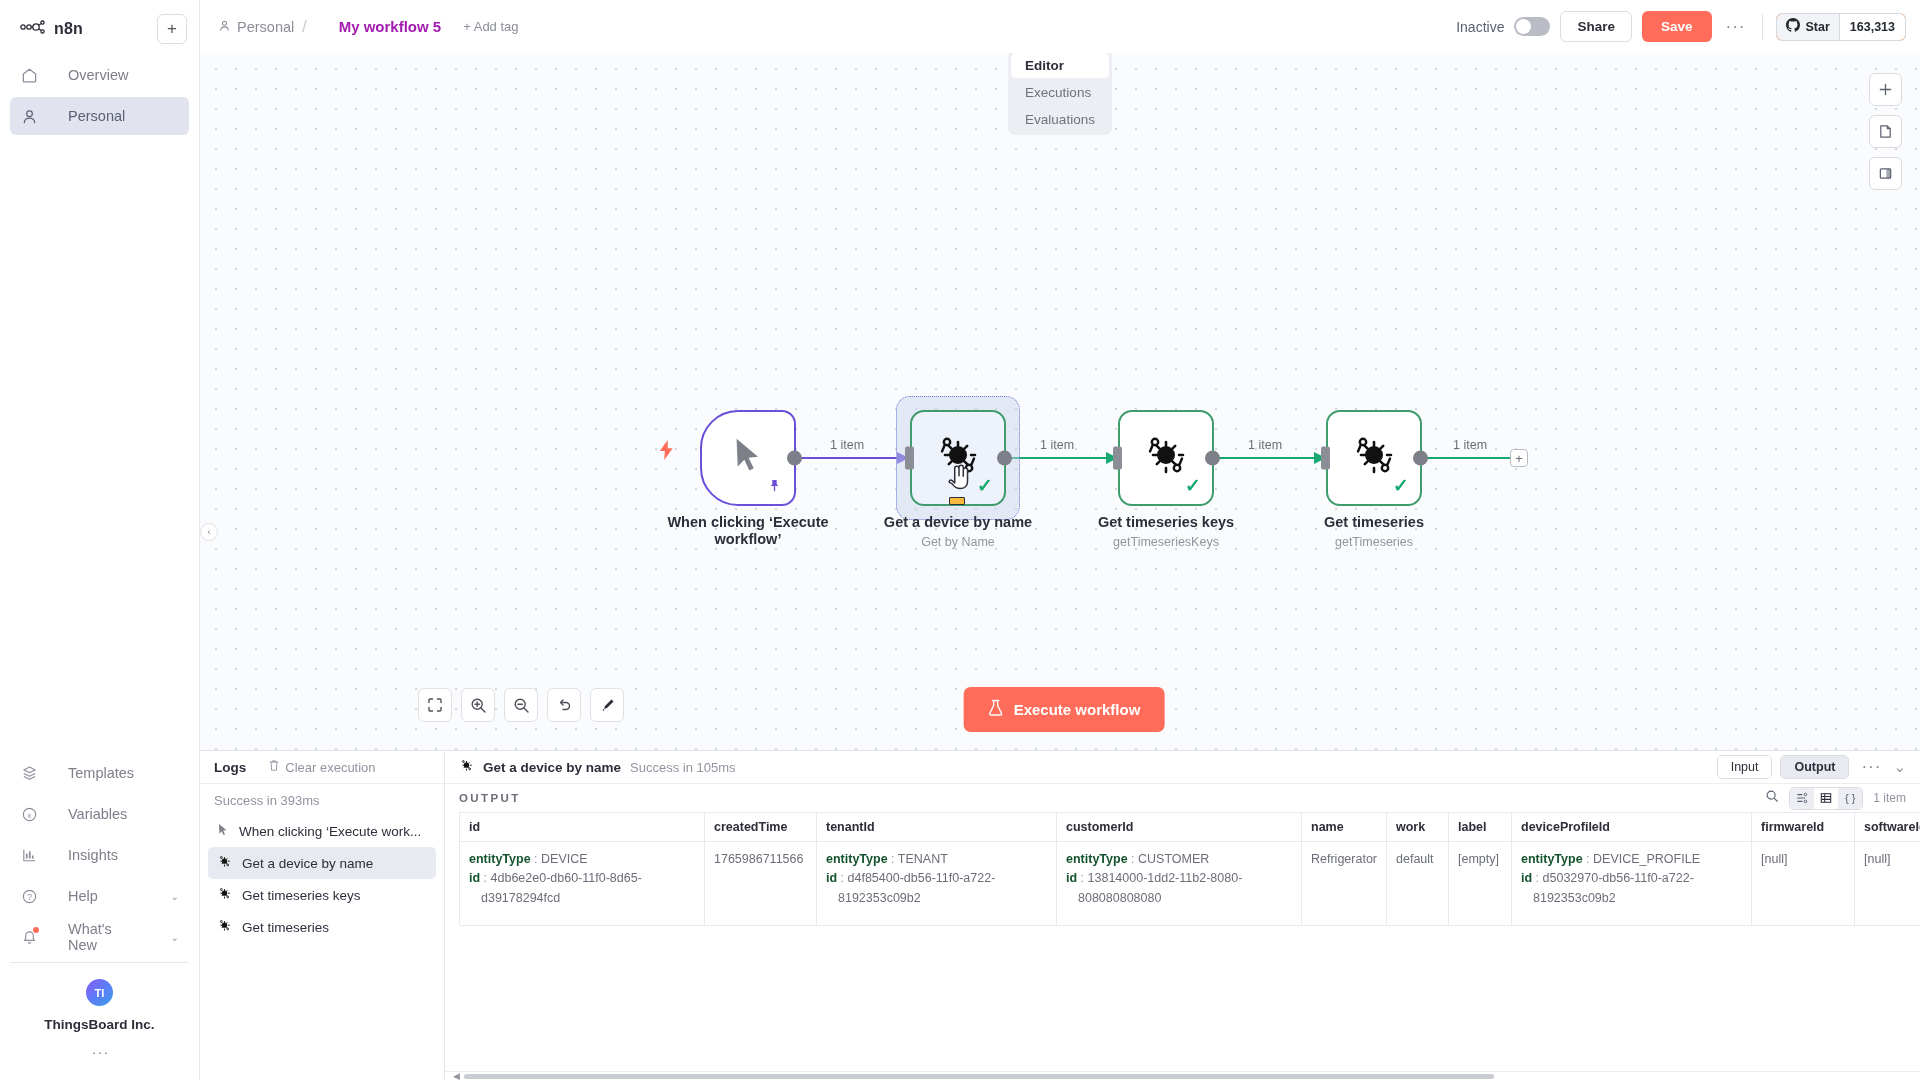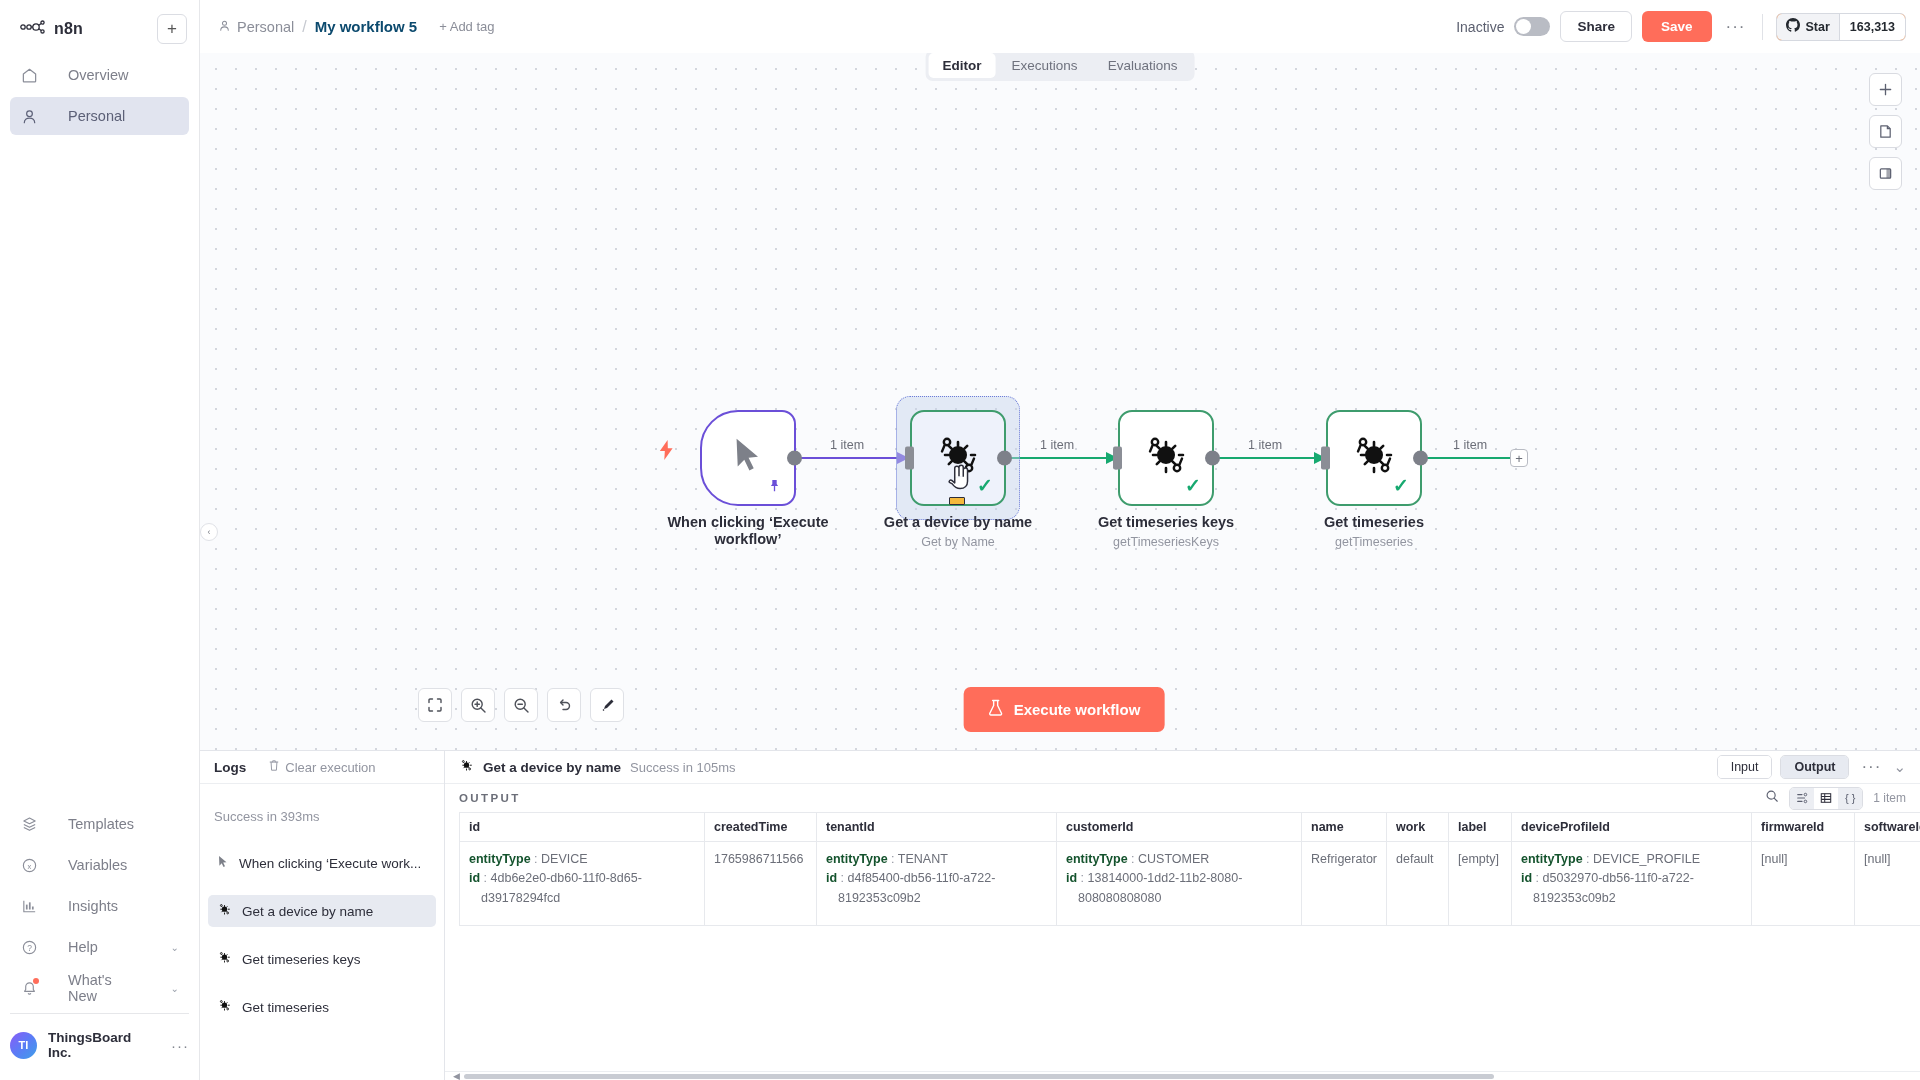--- a/index.html
+++ b/index.html
@@ -32,21 +32,21 @@
     height: 38px; padding: 0 10px; border-radius: 6px;
     color: #7d7f8a; font-size: 14.5px; cursor: pointer; margin-bottom: 3px;
   }
   .sb-item.active { background: #e1e4ef; color: #5c6077; font-weight: 400; }
   .sb-item .ic { width: 18px; height: 18px; display: flex; align-items: center; justify-content: center; flex-shrink: 0; }
   .sb-item .lbl { flex: 1; }
   .sb-item .chev { color: #9aa0ab; font-size: 10px; }
   .sb-spacer { flex: 1; }
   .sb-bottom { padding: 0 10px 6px 10px; }
   .sb-divider { height: 1px; background: #e6e7ea; margin: 6px 0 10px 0; }
-  .sb-user { display: flex; align-items: center; gap: 11px; padding: 0 10px 20px 10px; cursor: pointer; }
+  .sb-user { display: flex; align-items: center; gap: 11px; padding: 0 10px 20px 10px; cursor: pointer; flex-direction: column; }
   .avatar {
     width: 27px; height: 27px; border-radius: 50%;
     background: linear-gradient(135deg, #8a5cf6 0%, #5b7cf6 50%, #3ea0e8 100%);
     color: #fff; font-size: 11px; font-weight: 700;
     display: flex; align-items: center; justify-content: center; flex-shrink: 0;
   }
   .sb-user-name { font-size: 13.5px; color: #2d2e3a; font-weight: 600; }
   .sb-user-dots { color: #82868f; font-size: 15px; letter-spacing: 1px; margin-left: 2px; }
   .notif-dot { width: 6px; height: 6px; border-radius: 50%; background: #ff6d5a; position: absolute; top: -1px; right: -1px; }
 
@@ -54,21 +54,21 @@
   .main { flex: 1; display: flex; flex-direction: column; position: relative; min-width: 0; }
 
   
   .hdr {
     height: 53px; background: #fff; display: flex; align-items: center;
     padding: 0 14px 0 18px; flex-shrink: 0; position: relative; z-index: 20;
   }
   .crumb { display: flex; align-items: center; gap: 8px; }
   .crumb-personal { display: flex; align-items: center; gap: 6px; color: #8b8e99; font-size: 14.5px; cursor: pointer; }
   .crumb-sep { color: #c6c9d0; font-size: 16px; }
-  .crumb-title { color: #0c4a6e; font-size: 15px; font-weight: 600; cursor: text; }
+  .crumb-title { color: #a21caf; font-size: 15px; font-weight: 600; cursor: text; margin-left: 24px; }
   .add-tag { color: #8b8e99; font-size: 13px; margin-left: 14px; cursor: pointer; }
   .hdr-right { margin-left: auto; display: flex; align-items: center; gap: 10px; }
   .inactive-label { color: #5c6070; font-size: 14px; }
   .toggle {
     width: 36px; height: 19px; border-radius: 10px; background: #b9bcc4;
     position: relative; cursor: pointer;
   }
   .toggle .knob {
     width: 15px; height: 15px; border-radius: 50%; background: #fff;
     position: absolute; top: 2px; left: 2px;
@@ -89,20 +89,21 @@
   }
   .gh-left { display: flex; align-items: center; gap: 5px; padding: 0 9px; background: #f2f3f6; height: 100%; }
   .gh-star-txt { font-size: 12.5px; font-weight: 700; color: #24292f; }
   .gh-count { padding: 0 10px; font-size: 12.5px; font-weight: 700; color: #24292f; background: #fff; height: 100%; display: flex; align-items: center; border-left: 1px solid #d6d9e0; }
 
   
   .tabs {
     position: absolute; top: 50px; left: 50%; transform: translateX(-50%);
     display: flex; gap: 2px; background: #eceef3; border-radius: 7px; padding: 3px;
     z-index: 15;
+    flex-direction: column;
   }
   .tab { padding: 5px 14px; border-radius: 5px; font-size: 13.5px; color: #6f727e; cursor: pointer; }
   .tab.active { background: #fff; color: #2d2e3a; font-weight: 600; }
 
   
   .canvas {
     position: relative; background: #fafbfd; flex: 1; min-height: 0; overflow: hidden;
     background-image: radial-gradient(circle, #d3d6dd 1px, transparent 1.1px);
     background-size: 20px 20px; background-position: 6px 6px;
   }
@@ -174,21 +175,21 @@
     font-size: 13px; color: #6b6e78; cursor: pointer;
   }
   .pin-icon { position: absolute; right: 13px; bottom: 8px; color: #6b4fd8; font-size: 15px; }
   .bolt { position: absolute; color: #ff6d5a; font-size: 20px; }
 
   
   .bottom {
     height: 330px; border-top: 1px solid #e3e5ea; background: #fff;
     display: flex; flex-shrink: 0;
   }
-  .logs-col { width: 245px; border-right: 1px solid #e3e5ea; flex-shrink: 0; display: flex; flex-direction: column; gap: 16px; }
+  .logs-col { width: 245px; border-right: 1px solid #e3e5ea; flex-shrink: 0; display: flex; flex-direction: column; }
   .logs-hdr {
     height: 33px; display: flex; align-items: center; padding: 0 14px; gap: 10px;
     border-bottom: 1px solid #eceef1;
   }
   .logs-title { font-size: 13.5px; font-weight: 700; color: #2d2e3a; }
   .clear-exec { display: flex; align-items: center; gap: 5px; font-size: 13px; color: #9295a0; cursor: pointer; margin-left: 12px; }
   .logs-status { font-size: 13px; color: #9295a0; padding: 9px 14px 7px 14px; }
   .log-item {
     display: flex; align-items: center; gap: 10px; height: 32px; margin: 0 8px;
     padding: 0 9px; border-radius: 5px; font-size: 13.5px; color: #2d2e3a; cursor: pointer;

